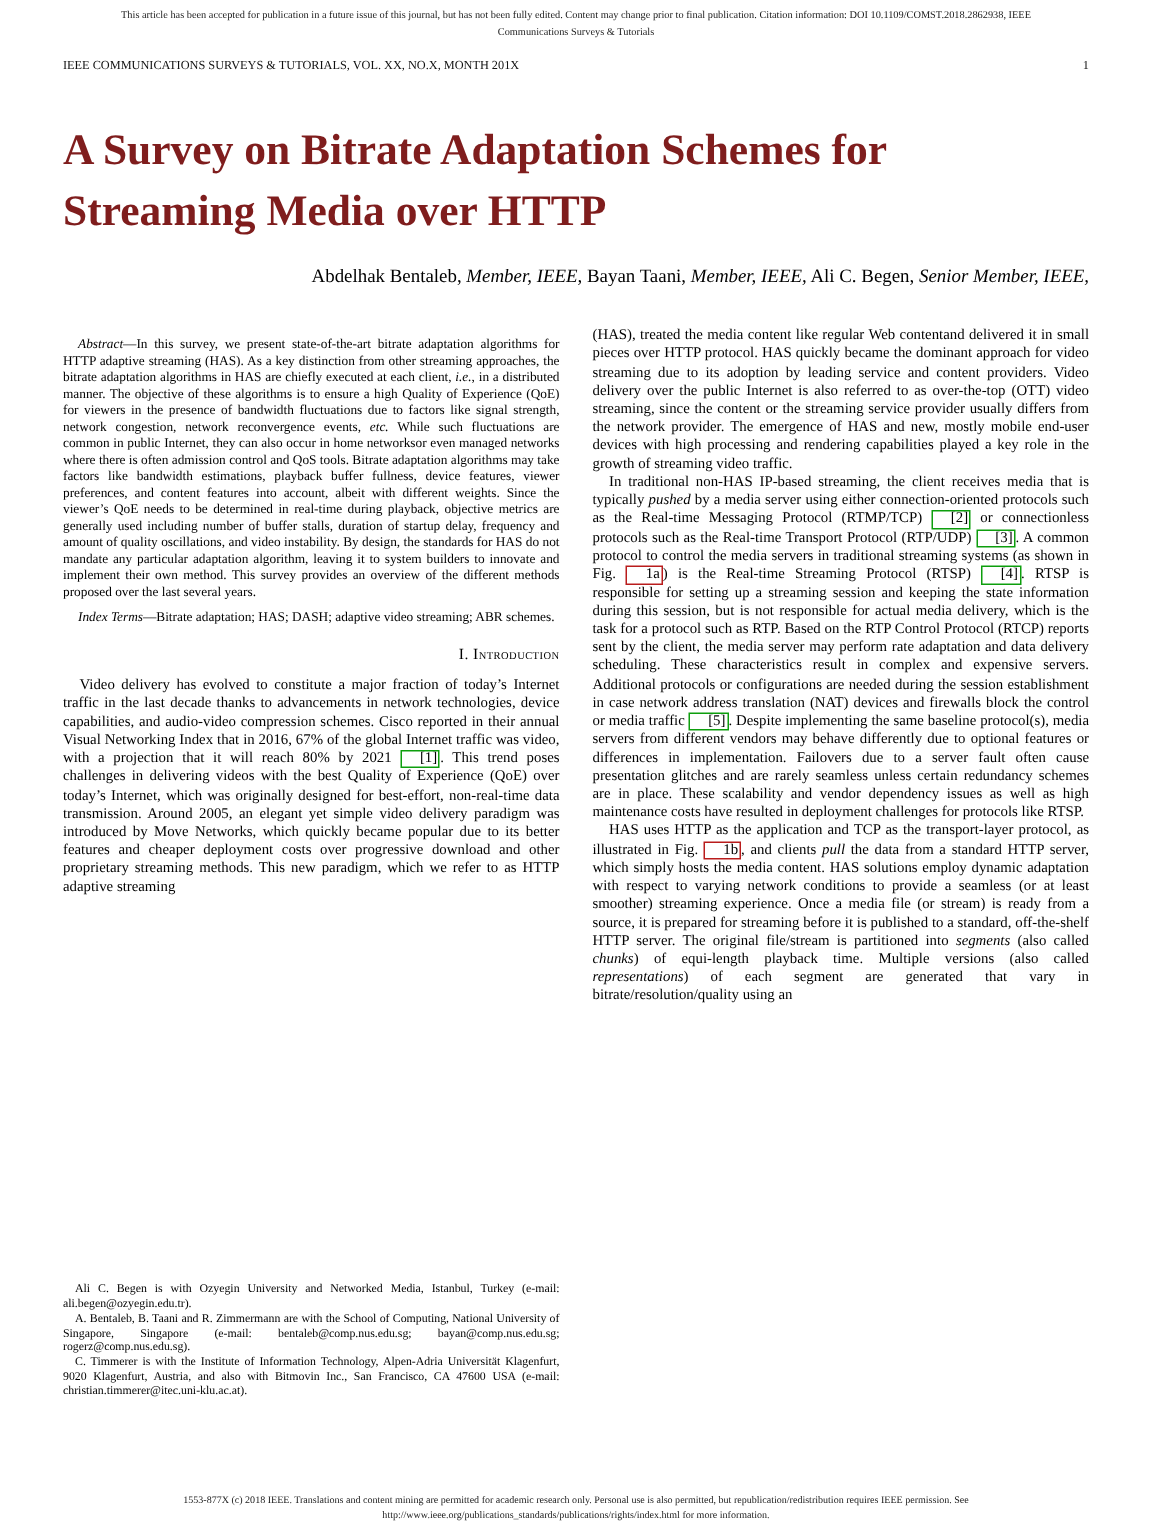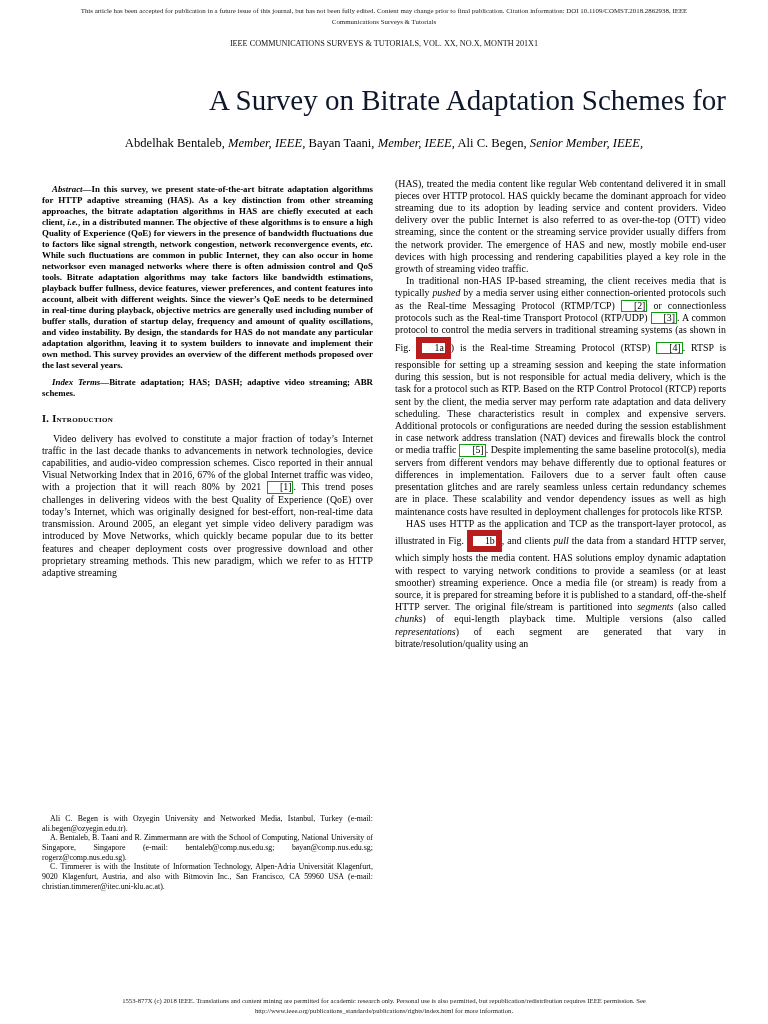--- a/index.html
+++ b/index.html
@@ -1,31 +1,31 @@
 <!DOCTYPE html>
 <html><head>
 <meta charset="utf-8">
 <style>
   *{margin:0;padding:0;box-sizing:border-box}
   html,body{width:768px;height:1024px;background:#fff}
   body{font-family:"Liberation Serif","DejaVu Serif",serif;color:#000}
   .page{position:relative;width:768px;height:1024px;padding:6px 42px 0 42px;overflow:hidden;background:#fff}
   .top-notice{font-size:6.9px;text-align:center;line-height:1.55;color:#1a1a1a}
-  .running-header{display:flex;justify-content:center;font-size:8.2px;margin-top:12px;color:#111}
-  .title{font-size:29px;font-weight:400;text-align:right;margin-top:32px;line-height:1.4;color:#0f172a}
-  .authors{text-align:center;font-size:12.6px;margin-top:13px;line-height:1.55}
+  .running-header{display:flex;justify-content:space-between;font-size:8.2px;margin-top:12px;color:#111}
+  .title{font-size:29px;font-weight:700;text-align:left;margin-top:32px;line-height:1.4;color:#7f1d1d}
+  .authors{text-align:right;font-size:12.6px;margin-top:13px;line-height:1.55}
   .columns{display:flex;gap:22px;margin-top:24px;height:714px}
   .col{width:331px;display:flex;flex-direction:column}
-  .abstract{font-size:8.9px;font-weight:bold;line-height:11px;text-align:justify;text-indent:10px;margin-top:6px}
+  .abstract{font-size:8.9px;font-weight:normal;line-height:11px;text-align:justify;text-indent:10px;margin-top:6px}
   .indexterms{}
-  .section-heading{font-size:10.4px;font-weight:700;text-align:left;font-variant:small-caps;margin:14px 0 9px 0;letter-spacing:.3px}
+  .section-heading{font-size:10.4px;font-weight:400;text-align:right;font-variant:small-caps;margin:14px 0 9px 0;letter-spacing:.3px}
   .body-par{font-size:9.9px;line-height:12.2px;text-align:justify;text-indent:11px}
   .body-par + .body-par{margin-top:0}
   .cite{border:1px solid #0d9e0d;padding:0 1px;display:inline-block;line-height:1.05}
-  .figref{border:6px solid #b91c1c;padding:0 1px;display:inline-block;line-height:1.05}
+  .figref{border:1px solid #b91c1c;padding:0 1px;display:inline-block;line-height:1.05}
   .footnotes{margin-top:auto;padding-top:8px;font-size:7.9px;line-height:9.7px;text-align:justify}
   .footnotes p{text-indent:8px}
   .bottom-notice{position:absolute;left:0;right:0;bottom:7px;text-align:center;font-size:6.7px;line-height:1.6;color:#1a1a1a}
 </style>
 </head>
 <body>
 
 <div class="page">
 
   <div class="top-notice">
@@ -33,37 +33,38 @@
     <div>Communications Surveys &amp; Tutorials</div>
   </div>
 
   <div class="running-header">
     <span>IEEE COMMUNICATIONS SURVEYS &amp; TUTORIALS, VOL. XX, NO.X, MONTH 201X</span>
     <span>1</span>
   </div>
 
   <h1 class="title">
     <span>A Survey on Bitrate Adaptation Schemes for</span><br>
+    <span>Streaming Media over HTTP</span>
   </h1>
 
   <div class="authors">
     <div>Abdelhak Bentaleb, <em>Member, IEEE,</em> Bayan Taani, <em>Member, IEEE,</em> Ali C. Begen, <em>Senior Member, IEEE,</em></div>
   </div>
 
   <div class="columns">
 
     <div class="col">
       <p class="abstract"><em>Abstract</em>—In this survey, we present state-of-the-art bitrate adaptation algorithms for HTTP adaptive streaming (HAS). As a key distinction from other streaming approaches, the bitrate adaptation algorithms in HAS are chiefly executed at each client, <em>i.e.</em>, in a distributed manner. The objective of these algorithms is to ensure a high Quality of Experience (QoE) for viewers in the presence of bandwidth fluctuations due to factors like signal strength, network congestion, network reconvergence events, <em>etc.</em> While such fluctuations are common in public Internet, they can also occur in home networksor even managed networks where there is often admission control and QoS tools. Bitrate adaptation algorithms may take factors like bandwidth estimations, playback buffer fullness, device features, viewer preferences, and content features into account, albeit with different weights. Since the viewer’s QoE needs to be determined in real-time during playback, objective metrics are generally used including number of buffer stalls, duration of startup delay, frequency and amount of quality oscillations, and video instability. By design, the standards for HAS do not mandate any particular adaptation algorithm, leaving it to system builders to innovate and implement their own method. This survey provides an overview of the different methods proposed over the last several years.</p>
       <p class="abstract indexterms"><em>Index Terms</em>—Bitrate adaptation; HAS; DASH; adaptive video streaming; ABR schemes.</p>
       <h2 class="section-heading">I. Introduction</h2>
       <p class="body-par">Video delivery has evolved to constitute a major fraction of today’s Internet traffic in the last decade thanks to advancements in network technologies, device capabilities, and audio-video compression schemes. Cisco reported in their annual Visual Networking Index that in 2016, 67% of the global Internet traffic was video, with a projection that it will reach 80% by 2021 <span class="cite">[1]</span>. This trend poses challenges in delivering videos with the best Quality of Experience (QoE) over today’s Internet, which was originally designed for best-effort, non-real-time data transmission. Around 2005, an elegant yet simple video delivery paradigm was introduced by Move Networks, which quickly became popular due to its better features and cheaper deployment costs over progressive download and other proprietary streaming methods. This new paradigm, which we refer to as HTTP adaptive streaming</p>
       <div class="footnotes">
         <p>Ali C. Begen is with Ozyegin University and Networked Media, Istanbul, Turkey (e-mail: ali.begen@ozyegin.edu.tr).</p>
         <p>A. Bentaleb, B. Taani and R. Zimmermann are with the School of Computing, National University of Singapore, Singapore (e-mail: bentaleb@comp.nus.edu.sg; bayan@comp.nus.edu.sg; rogerz@comp.nus.edu.sg).</p>
-        <p>C. Timmerer is with the Institute of Information Technology, Alpen-Adria Universität Klagenfurt, 9020 Klagenfurt, Austria, and also with Bitmovin Inc., San Francisco, CA 59960 USA (e-mail: christian.timmerer@itec.uni-klu.ac.at).</p>
+        <p>C. Timmerer is with the Institute of Information Technology, Alpen-Adria Universität Klagenfurt, 9020 Klagenfurt, Austria, and also with Bitmovin Inc., San Francisco, CA 47600 USA (e-mail: christian.timmerer@itec.uni-klu.ac.at).</p>
       </div>
     </div>
 
     <div class="col">
       <p class="body-par" style="text-indent:0">(HAS), treated the media content like regular Web contentand delivered it in small pieces over HTTP protocol. HAS quickly became the dominant approach for video streaming due to its adoption by leading service and content providers. Video delivery over the public Internet is also referred to as over-the-top (OTT) video streaming, since the content or the streaming service provider usually differs from the network provider. The emergence of HAS and new, mostly mobile end-user devices with high processing and rendering capabilities played a key role in the growth of streaming video traffic.</p>
       <p class="body-par">In traditional non-HAS IP-based streaming, the client receives media that is typically <em>pushed</em> by a media server using either connection-oriented protocols such as the Real-time Messaging Protocol (RTMP/TCP) <span class="cite">[2]</span> or connectionless protocols such as the Real-time Transport Protocol (RTP/UDP) <span class="cite">[3]</span>. A common protocol to control the media servers in traditional streaming systems (as shown in Fig. <span class="figref">1a</span>) is the Real-time Streaming Protocol (RTSP) <span class="cite">[4]</span>. RTSP is responsible for setting up a streaming session and keeping the state information during this session, but is not responsible for actual media delivery, which is the task for a protocol such as RTP. Based on the RTP Control Protocol (RTCP) reports sent by the client, the media server may perform rate adaptation and data delivery scheduling. These characteristics result in complex and expensive servers. Additional protocols or configurations are needed during the session establishment in case network address translation (NAT) devices and firewalls block the control or media traffic <span class="cite">[5]</span>. Despite implementing the same baseline protocol(s), media servers from different vendors may behave differently due to optional features or differences in implementation. Failovers due to a server fault often cause presentation glitches and are rarely seamless unless certain redundancy schemes are in place. These scalability and vendor dependency issues as well as high maintenance costs have resulted in deployment challenges for protocols like RTSP.</p>
       <p class="body-par">HAS uses HTTP as the application and TCP as the transport-layer protocol, as illustrated in Fig. <span class="figref">1b</span>, and clients <em>pull</em> the data from a standard HTTP server, which simply hosts the media content. HAS solutions employ dynamic adaptation with respect to varying network conditions to provide a seamless (or at least smoother) streaming experience. Once a media file (or stream) is ready from a source, it is prepared for streaming before it is published to a standard, off-the-shelf HTTP server. The original file/stream is partitioned into <em>segments</em> (also called <em>chunks</em>) of equi-length playback time. Multiple versions (also called <em>representations</em>) of each segment are generated that vary in bitrate/resolution/quality using an</p>
     </div>
 
   </div>

